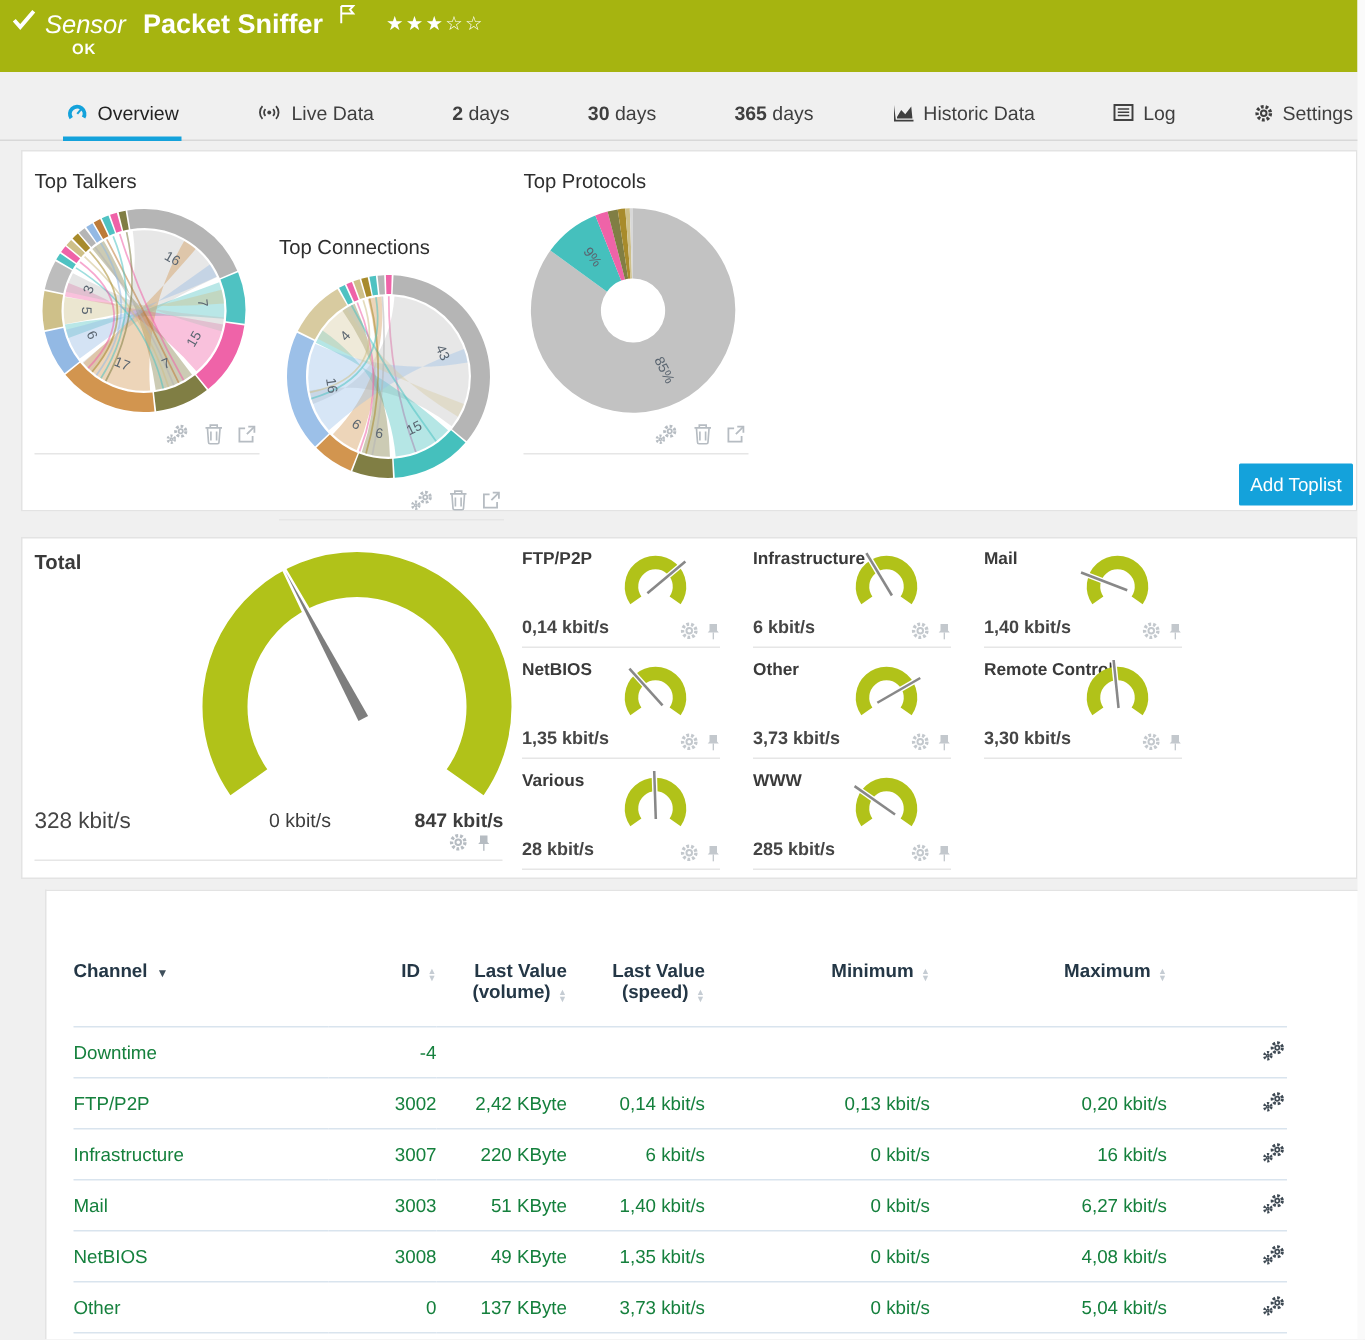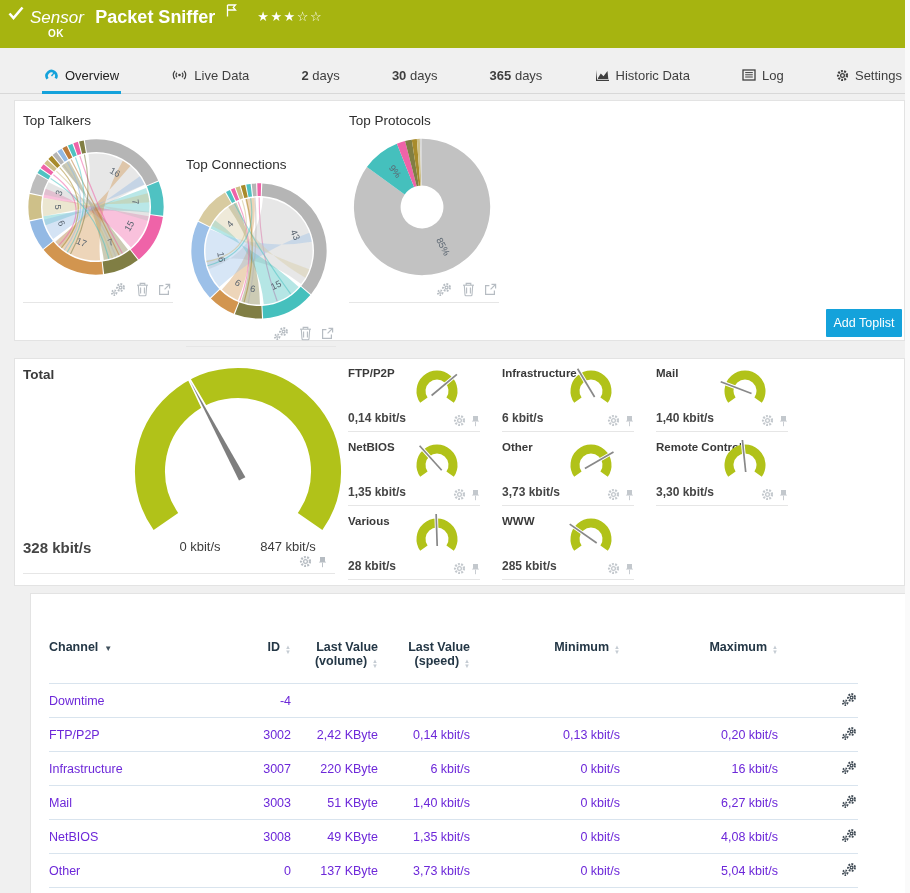--- a/index.html
+++ b/index.html
@@ -37,39 +37,39 @@
   .tp-chart{display:block;cursor:pointer;}
   .tp-icons{display:flex;justify-content:flex-end;gap:9px;align-items:center;
     padding:2px 2px 5px 0;border-bottom:1px solid #e6e6e6;}
   .tp-icons span{cursor:pointer;line-height:0;}
   .add-toplist{position:absolute;right:2px;bottom:3px;width:76px;height:28px;background:#14a2db;color:#fff;
     border:none;font-size:12.5px;font-family:inherit;cursor:pointer;border-radius:1px;}
   
   .tlabel{position:absolute;left:8px;top:8px;font-size:13.5px;font-weight:700;color:#3a3a3a;}
   #total-gauge{position:absolute;left:103px;top:8px;}
   .gmin,.gmax{position:absolute;top:180px;width:90px;text-align:center;font-size:13px;color:#3c3c3c;}
-  .gmin{left:140px;} .gmax{left:228px;}
-  .tvalue{position:absolute;left:8px;top:180px;font-size:15px;font-weight:700;color:#454545;}
+  .gmin{left:140px;} .gmax{left:246px;font-weight:bold;}
+  .tvalue{position:absolute;left:8px;top:180px;font-size:15px;font-weight:400;color:#454545;}
   .blk-icons{position:absolute;left:284px;top:196px;display:flex;gap:6px;align-items:center;}
   .blk-icons span{cursor:pointer;line-height:0;}
   .total-underline{position:absolute;left:8px;top:214px;width:312px;border-top:1px solid #e6e6e6;}
   #gauge-grid{position:absolute;left:333px;top:6px;display:grid;grid-template-columns:repeat(3,132px);
     column-gap:22px;row-gap:7px;}
   .gcell{position:relative;height:66px;border-bottom:1px solid #e6e6e6;}
   .gcell .gname{position:absolute;left:0;top:2px;font-size:11.5px;font-weight:700;color:#3a3a3a;}
   .gcell svg.mini{position:absolute;right:14px;top:1px;}
   .gcell .gval{position:absolute;left:0;bottom:6px;font-size:12px;font-weight:700;color:#454545;}
   .gcell .gicons{position:absolute;right:0;bottom:4px;display:flex;gap:5px;align-items:center;}
   .gcell .gicons span{cursor:pointer;line-height:0;}
   
   #chan-table{border-collapse:collapse;margin:46px 0 0 18px;}
   #chan-table th{font-size:12.5px;font-weight:700;color:#243746;text-align:right;vertical-align:top;
     padding:0 0 14px 0;cursor:pointer;white-space:nowrap;}
   #chan-table th.ch{text-align:left;}
-  #chan-table td{font-size:12.5px;color:#6d28d9;height:33px;padding:0;text-align:right;white-space:nowrap;}
+  #chan-table td{font-size:12.5px;color:#15803d;height:33px;padding:0;text-align:right;white-space:nowrap;}
   #chan-table td.ch{text-align:left;}
   #chan-table tbody tr{border-top:1px solid #d9e4ee;}
   #chan-table tbody tr:last-child{border-bottom:1px solid #d9e4ee;}
   .sort{display:inline-flex;flex-direction:column;margin-left:5px;color:#c5ccd3;font-size:6px;line-height:5px;vertical-align:2px;}
   .sort-active{font-size:8px;color:#40505c;margin-left:6px;}
   .col2{display:block;}
   td.gearcell{text-align:center;padding-left:40px;}
   td.gearcell span{cursor:pointer;line-height:0;display:inline-block;}
 </style>
 </head>

